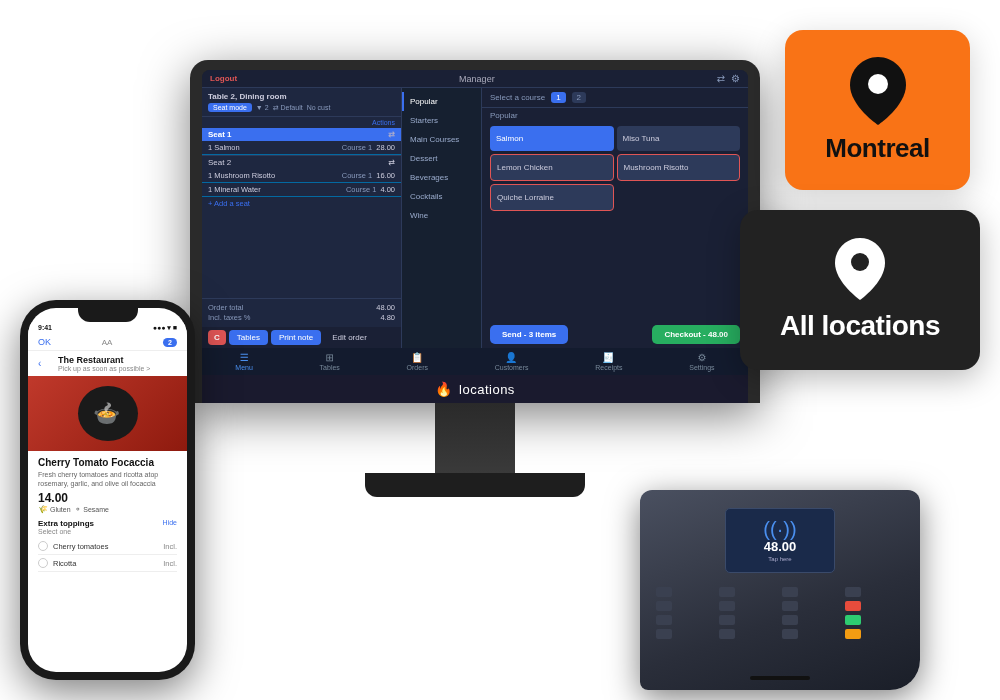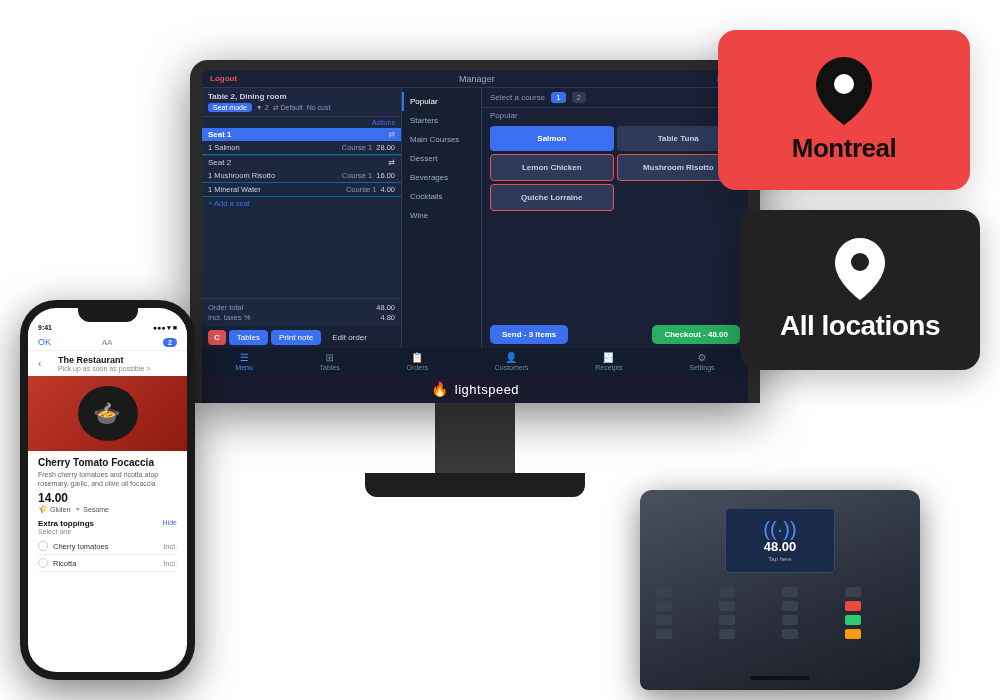--- a/index.html
+++ b/index.html
@@ -17,23 +17,23 @@
       position: relative;
       width: 1000px;
       height: 700px;
     }
 
     
     .card-montreal {
       position: absolute;
       top: 30px;
       right: 30px;
-      width: 252px;
+      width: 185px;
       height: 160px;
-      background: #ef4444;
+      background: #f97316;
       border-radius: 18px;
       box-shadow: 0 8px 32px rgba(0,0,0,0.18);
       display: flex;
       flex-direction: column;
       align-items: center;
       justify-content: center;
       z-index: 10;
     }
     .card-montreal .pin-icon {
       width: 56px;
@@ -312,23 +312,22 @@
       grid-template-columns: 1fr 1fr;
       gap: 3px;
       padding: 3px 8px;
     }
     .menu-item-btn {
       background: #2d3a5a;
       border-radius: 4px;
       padding: 8px 6px;
       color: #ccd;
       font-size: 8px;
-      text-align: center;
+      text-align: left;
       cursor: pointer;
-      font-weight: bold;
     }
     .menu-item-btn.highlighted {
       background: #3a6fef;
       color: #fff;
     }
     .menu-item-btn.red-border {
       border: 1.5px solid #e05555;
     }
 
     .pos-right-bottom {
@@ -719,21 +718,21 @@
 
             <div class="pos-right">
               <div class="pos-course-header">
                 <span>Select a course</span>
                 <span class="course-num">1</span>
                 <span class="course-num inactive">2</span>
               </div>
               <div class="pos-menu-grid-label">Popular</div>
               <div class="pos-menu-grid">
                 <div class="menu-item-btn highlighted">Salmon</div>
-                <div class="menu-item-btn">Table Tuna</div>
+                <div class="menu-item-btn">Miso Tuna</div>
                 <div class="menu-item-btn red-border">Lemon Chicken</div>
                 <div class="menu-item-btn red-border">Mushroom Risotto</div>
                 <div class="menu-item-btn red-border">Quiche Lorraine</div>
               </div>
               <div class="pos-right-bottom">
                 <span class="btn-send">Send - 3 items</span>
                 <span class="btn-checkout">Checkout - 48.00</span>
               </div>
             </div>
           </div>
@@ -762,21 +761,21 @@
             <div class="pos-nav-item">
               <span class="pos-nav-icon">⚙</span>
               <span>Settings</span>
             </div>
           </div>
         </div>
       </div>
 
       <div class="lightspeed-brand">
         <span class="ls-flame">🔥</span>
-        <span>lightspeed</span>
+        <span>locations</span>
       </div>
     </div>
     <div class="monitor-base-neck"></div>
     <div class="monitor-base-foot"></div>
   </div>
 
   <div class="phone-wrap">
     <div class="phone-outer">
       <div class="phone-screen">
         <div class="phone-notch"></div>

